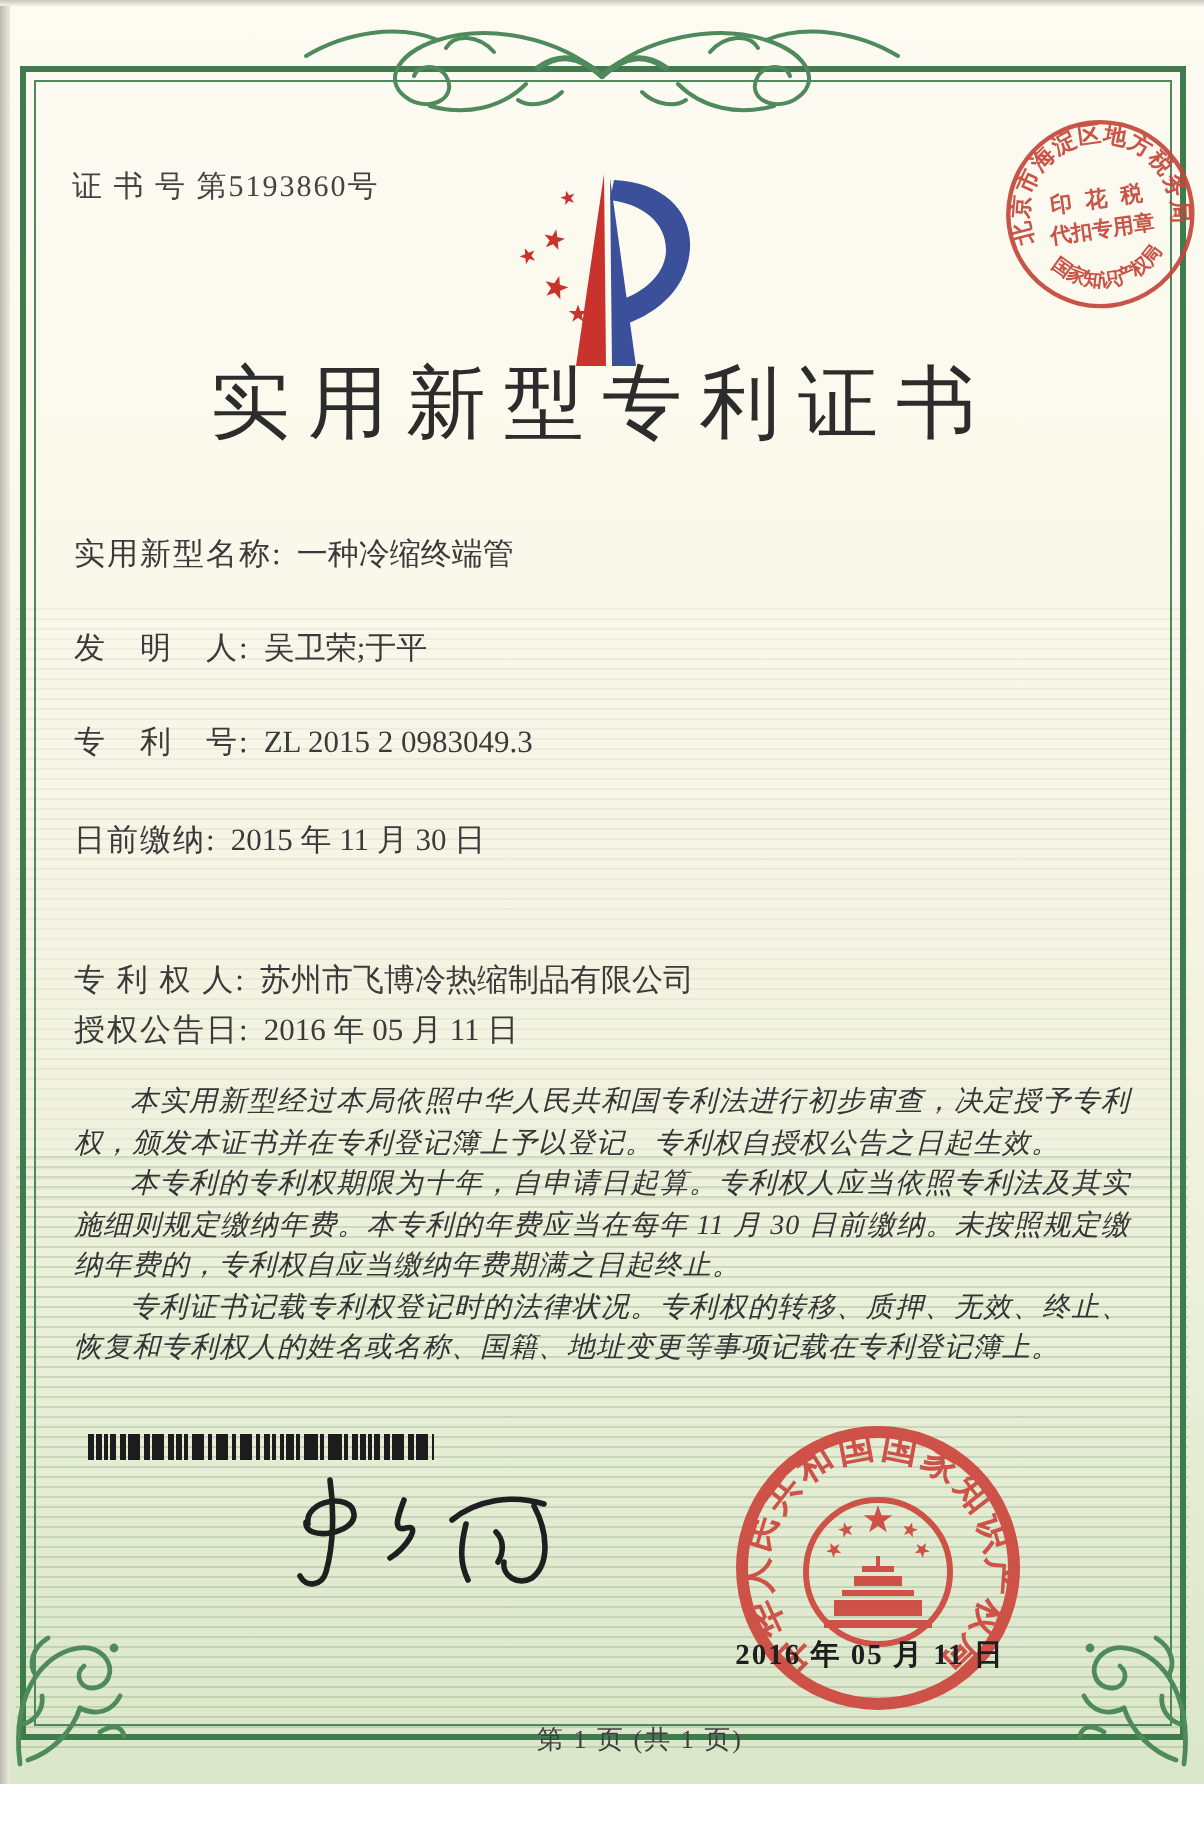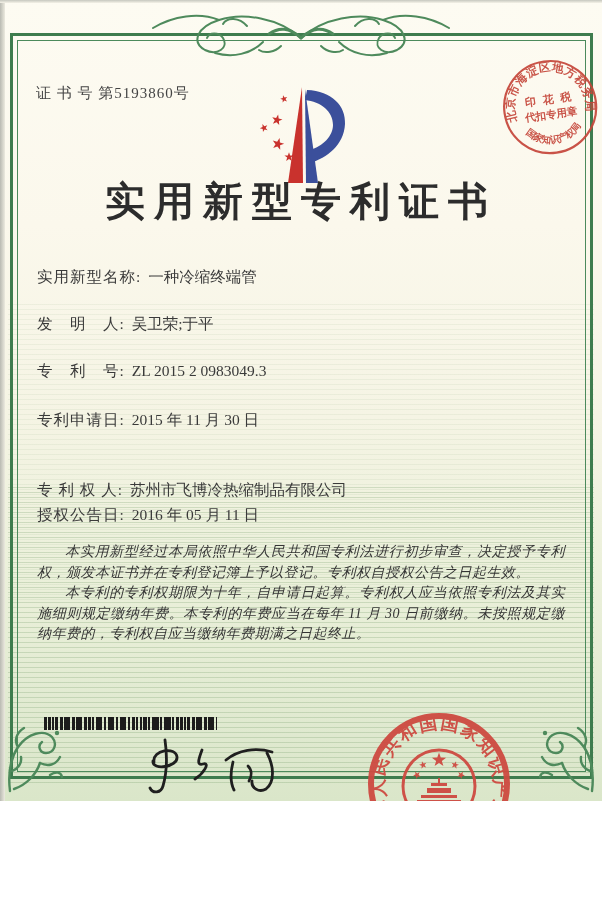--- a/index.html
+++ b/index.html
@@ -1,35 +1,35 @@
 <!DOCTYPE html>
 <html><head>
 <meta charset="utf-8">
 <style>
   html,body{margin:0;padding:0;background:#ffffff;}
   .page{
-    position:relative;width:602px;height:801px;overflow:hidden;
+    position:relative;width:602px;height:892px;overflow:hidden;
     background:linear-gradient(180deg,#fdfbf2 0%,#fbf8ec 28%,#f5f4e4 52%,#ebf0da 72%,#dfe9cf 92%,#dae6c9 100%);
     font-family:"Liberation Serif", serif;color:#333;
   }
   .scan-edge-left{position:absolute;left:0;top:0;bottom:0;width:5px;
     background:linear-gradient(90deg,#b9bab2,#eceadf);}
   .scan-edge-top{position:absolute;left:0;top:0;right:0;height:3px;
     background:linear-gradient(180deg,#c6c7bf,#f4f2e7);}
   .bg-lines-top{position:absolute;left:8px;right:8px;top:300px;height:300px;
     background:repeating-linear-gradient(0deg,rgba(130,165,120,0.10) 0 1px,transparent 1px 5px);}
   .bg-lines-bottom{position:absolute;left:8px;right:8px;bottom:18px;height:300px;
     background:repeating-linear-gradient(0deg,rgba(110,152,100,0.26) 0 1px,transparent 1px 5px);}
   .frame-outer{position:absolute;left:10px;right:9px;top:33px;bottom:22px;
     border:3px solid #3e7c4e;}
   .frame-inner{position:absolute;left:17px;right:16px;top:40px;bottom:29px;
     border:1px solid #4c8a5c;}
   .cert-no{position:absolute;left:36px;top:84px;font-size:15px;letter-spacing:1px;color:#444;}
   .doc-title{position:absolute;left:0;right:0;top:174px;text-align:center;
-    font-size:40px;font-weight:700;letter-spacing:9px;color:#2c2c2c;}
+    font-size:40px;font-weight:400;letter-spacing:9px;color:#2c2c2c;}
   .field{position:absolute;left:37px;font-size:15.5px;color:#3a3a3a;white-space:nowrap;}
   .field .lbl{letter-spacing:1px;}
   .field .val{margin-left:7px;}
   .f0{top:267px}.f1{top:314px}.f2{top:361px}.f3{top:410px}.f4{top:480px}.f5{top:505px}
   .paras{position:absolute;left:37px;width:528px;top:542px;}
   .paras p{margin:0;font-size:14px;line-height:20.5px;text-align:justify;
     text-indent:2em;color:#353535;letter-spacing:0.5px;font-style:italic;}
   .barcode{position:absolute;left:44px;top:717px;width:173px;height:13px;
     background:
       repeating-linear-gradient(90deg,#1c1c1c 0 2px,transparent 2px 4px),
@@ -140,32 +140,33 @@
   <div class="field f0">
     <span class="lbl">实用新型名称:</span><span class="val">一种冷缩终端管</span>
   </div>
   <div class="field f1">
     <span class="lbl">发　明　人:</span><span class="val">吴卫荣;于平</span>
   </div>
   <div class="field f2">
     <span class="lbl">专　利　号:</span><span class="val">ZL 2015 2 0983049.3</span>
   </div>
   <div class="field f3">
-    <span class="lbl">专利申请日:</span><span class="val">2015 年 11 月 30 日</span>
+    <span class="lbl">日前缴纳:</span><span class="val">2015 年 11 月 30 日</span>
   </div>
   <div class="field f4">
     <span class="lbl">专 利 权 人:</span><span class="val">苏州市飞博冷热缩制品有限公司</span>
   </div>
   <div class="field f5">
     <span class="lbl">授权公告日:</span><span class="val">2016 年 05 月 11 日</span>
   </div>
 
   <div class="paras">
     <p>本实用新型经过本局依照中华人民共和国专利法进行初步审查，决定授予专利权，颁发本证书并在专利登记簿上予以登记。专利权自授权公告之日起生效。</p>
     <p>本专利的专利权期限为十年，自申请日起算。专利权人应当依照专利法及其实施细则规定缴纳年费。本专利的年费应当在每年 11 月 30 日前缴纳。未按照规定缴纳年费的，专利权自应当缴纳年费期满之日起终止。</p>
+    <p>专利证书记载专利权登记时的法律状况。专利权的转移、质押、无效、终止、恢复和专利权人的姓名或名称、国籍、地址变更等事项记载在专利登记簿上。</p>
   </div>
 
   <div class="barcode"></div>
 
 
   <svg class="signature-svg" width="160" height="70" viewBox="0 0 160 70">
     <g stroke="#1f1f1f" stroke-width="2.8" fill="none" stroke-linecap="round">
       <path d="M16,26 C14,14 38,10 39,21 C40,31 14,35 15,25"></path>
       <path d="M27,4 C29,18 29,36 25,50 C23,57 15,58 12,52"></path>
       <path d="M64,14 C61,22 58,30 65,28 C73,26 65,38 57,43"></path>

